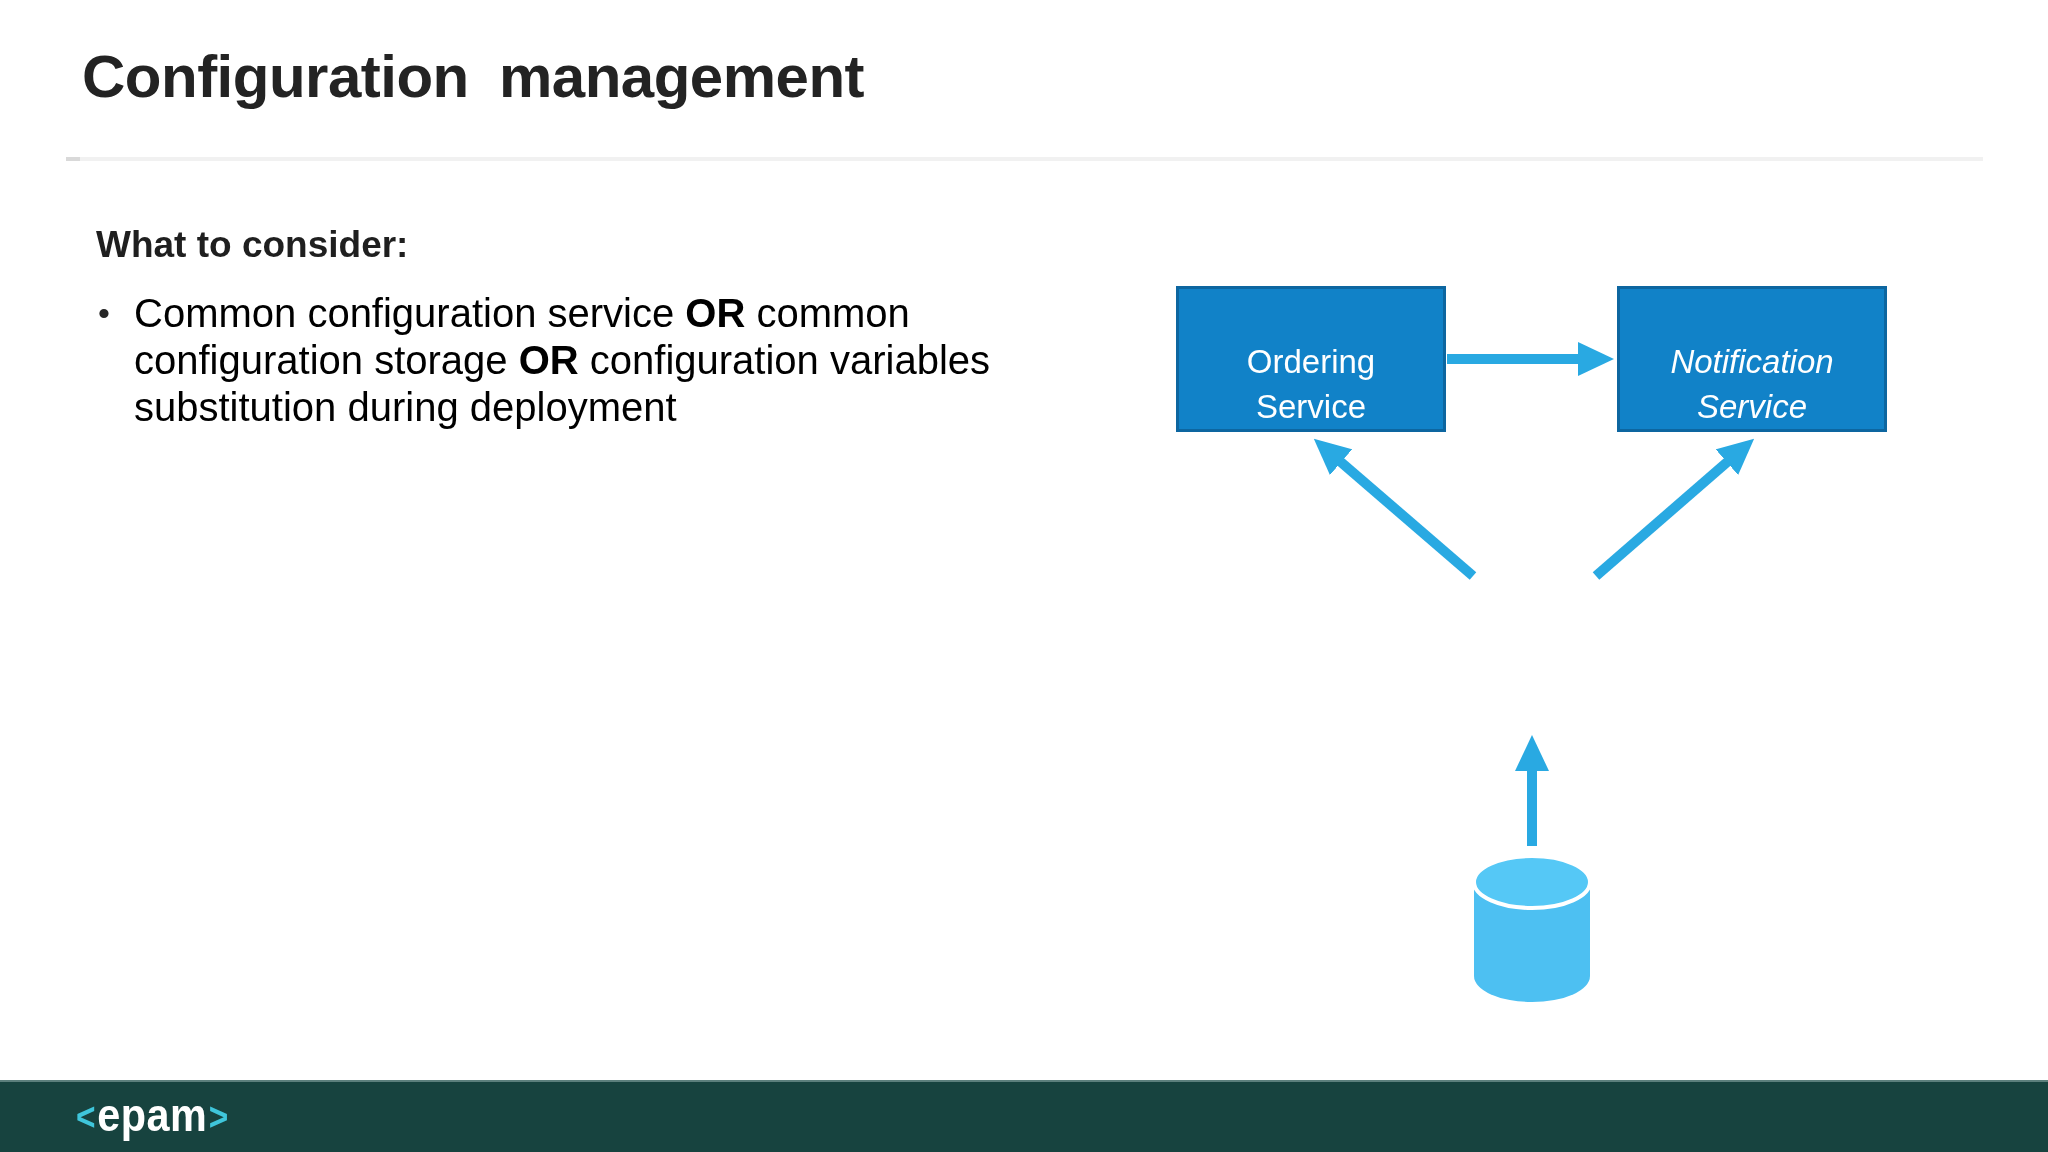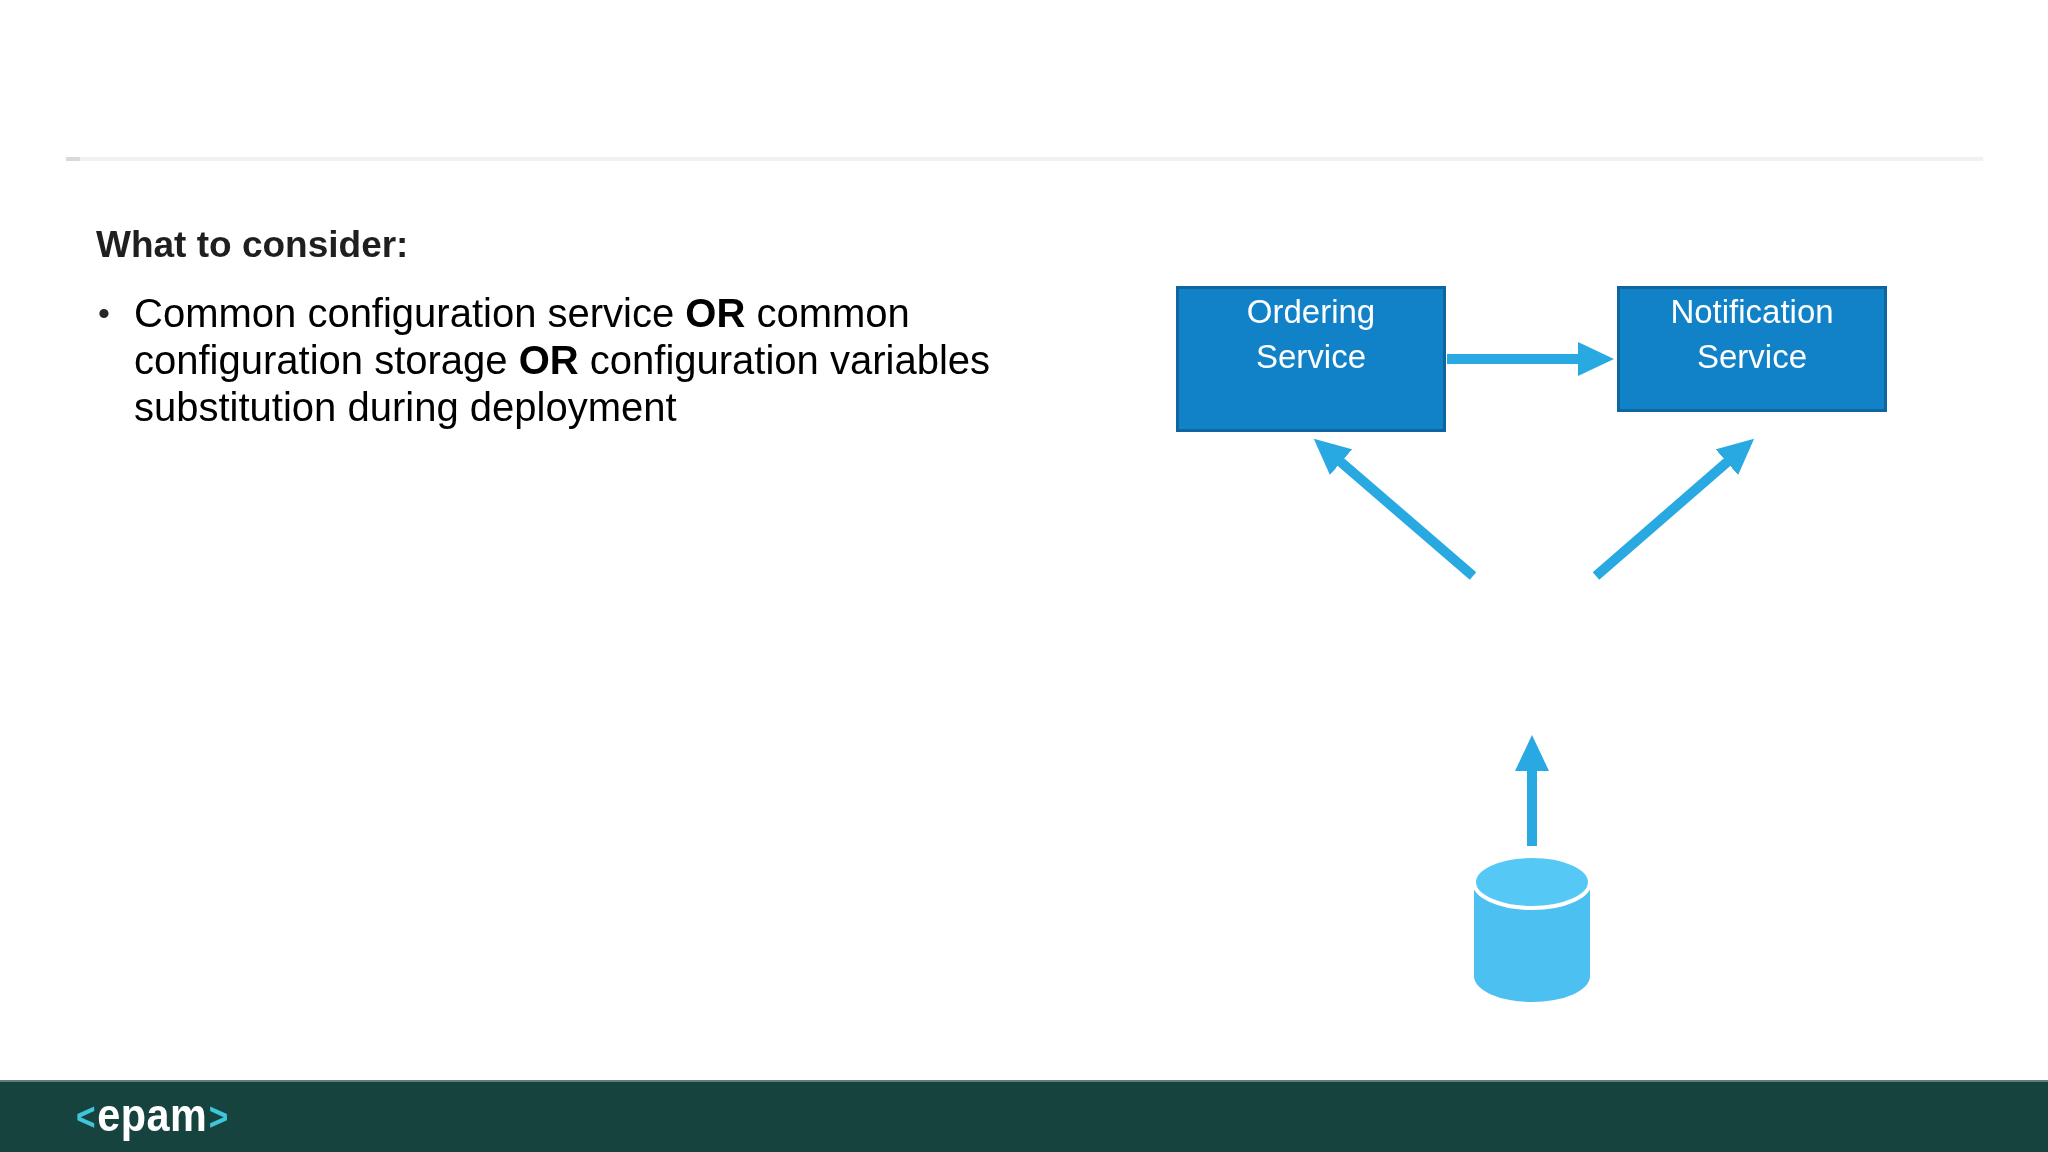--- a/index.html
+++ b/index.html
@@ -76,38 +76,38 @@
     font-size: 34px;
     color: #262626;
   }
   .b { font-weight: 700; }
 
   
   .node {
     position: absolute;
     box-sizing: border-box;
     display: flex;
-    align-items: flex-start;
+    align-items: flex-end;
     justify-content: center;
     text-align: center;
     color: #ffffff;
     font-size: 33px;
     line-height: 45px;
     padding: 0 20px;
   }
   .node-blue {
     background: #1182C8;
     border: 3px solid #0D66A0;
   }
   .node-purple {
     background: #7A2B9D;
     border: 3px solid #1C5066;
   }
   #node-ordering      { left: 1176px; top: 286px; width: 270px; height: 146px; }
-  #node-notification  { left: 1617px; top: 286px; width: 270px; height: 126px; }
+  #node-notification  { left: 1617px; top: 286px; width: 270px; height: 146px; font-style: italic; }
   #node-configuration { left: 1399px; top: 581px; width: 268px; height: 147px; }
 
   .diagram-svg {
     position: absolute;
     left: 0; top: 0;
     width: 2048px;
     height: 1152px;
     pointer-events: none;
   }
 
@@ -144,20 +144,21 @@
     letter-spacing: 0.5px;
     line-height: 1;
     margin: 0 2px 6px 2px;
   }
 </style>
 </head>
 <body>
 
 <div class="slide">
 
+  <div class="title">Configuration management</div>
   <div class="divider"></div>
 
   <div class="content">
     <div class="content-heading">What to consider:</div>
     <ul class="bullets">
       <li><span>Common configuration service </span><span class="b">OR</span><span> common configuration storage </span><span class="b">OR</span><span> configuration variables substitution during deployment</span></li>
     </ul>
   </div>
 
   <svg class="diagram-svg" viewBox="0 0 2048 1152" xmlns="http://www.w3.org/2000/svg">

